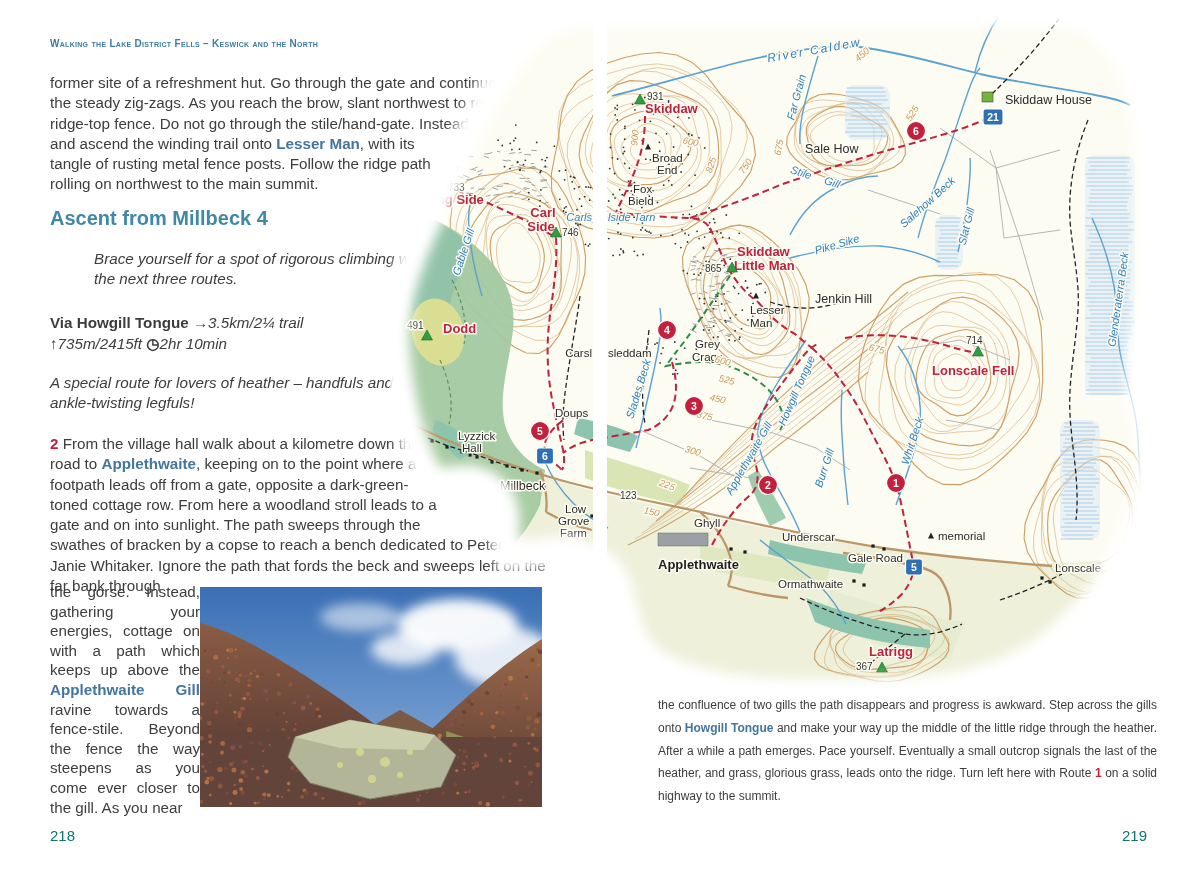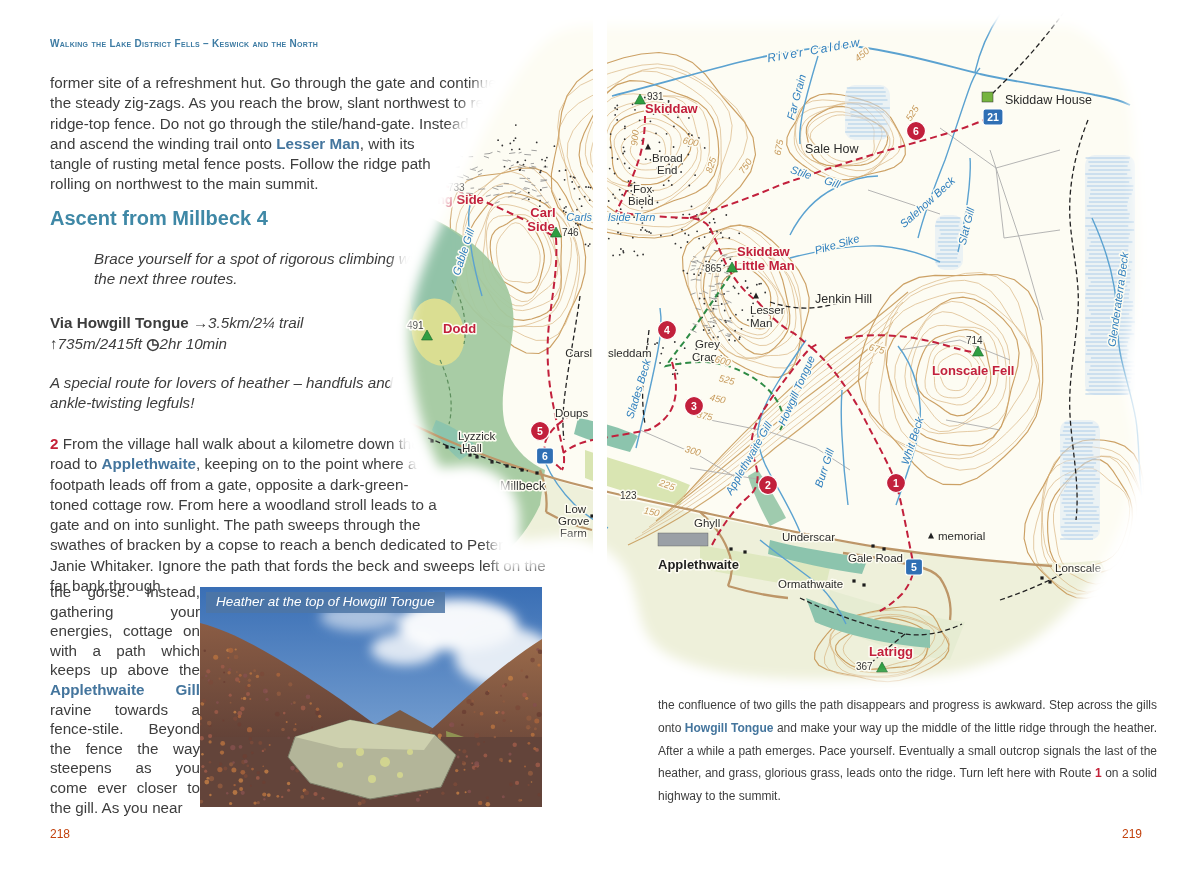--- a/index.html
+++ b/index.html
@@ -14,21 +14,21 @@
           letter-spacing:.3px;color:var(--header-blue);}
   .body-txt{font-size:15.2px;line-height:20.3px;}
   #para1{left:50px;top:73px;width:492px;}
   #heading{left:50px;top:207px;font-size:20px;font-weight:bold;color:var(--heading-blue);}
   #italic1{left:50px;top:249px;width:345px;font-style:italic;margin-left:44px;}
   #stats{left:50px;top:312px;width:348px;line-height:21px;}
   #italic2{left:50px;top:373px;width:360px;font-style:italic;}
   #para2{left:50px;top:434px;width:500px;}
   #para2b{left:50px;top:582px;width:150px;line-height:19.6px;text-align:justify;}
   #closing{left:658px;top:694px;width:499px;line-height:22.8px;font-size:12px;text-align:justify;}
-  .pagenum{font-size:12px;color:#c2410c;}
+  .pagenum{font-size:15px;color:#0f766e;}
   #pn-left{left:50px;top:827px;} #pn-right{left:1122px;top:827px;}
   .seg-link{color:var(--link);font-weight:bold;}
   .seg-rednum{color:var(--red);font-weight:bold;}
   .seg-bold{font-weight:bold;}
   .seg-italic{font-style:italic;}
   .seg-sym{font-weight:bold;}
   .seg-spacer{float:right;}
   #map{left:390px;top:10px;}
   #photo{left:200px;top:587px;width:342px;height:220px;}
   #photo svg{display:block;}
@@ -391,21 +391,20 @@
     <path d="M95,150 L150,133 L235,148 L224,163 L140,161 Z" fill="#cdd0ae"></path>
     <g fill="#d9dc8e" opacity=".8">
       <circle cx="160" cy="165" r="4"></circle>
         <circle cx="185" cy="175" r="5"></circle>
         <circle cx="210" cy="165" r="3"></circle>
       <circle cx="140" cy="178" r="3"></circle>
         <circle cx="172" cy="192" r="4"></circle>
         <circle cx="200" cy="188" r="3"></circle>
     </g>
   </svg>
-  <div id="caption">Heather at the top of Howgill Tongue</div>
 </div>
 
 <svg class="abs" id="map" width="770" height="684" viewBox="390 10 770 684">
   <defs>
     <clipPath id="blob-clip">
         <path id="blob-path2" d="M604,12 L1072,12 C1108,26 1130,52 1140,88 C1150,124 1148,160 1150,200 C1153,250 1152,300 1142,348 C1136,378 1142,400 1148,430 C1152,470 1144,510 1128,545 C1112,580 1088,612 1058,638 C1028,664 990,680 948,687 C900,693 850,694 800,693 C750,692 705,686 672,672 C648,662 634,646 628,625 C622,605 620,585 610,572 C596,555 572,548 548,552 L508,556 C502,540 508,524 504,508 C500,492 488,482 470,479 L432,482 C420,462 412,440 406,416 C400,390 396,364 395,338 C395,310 402,284 412,258 C422,230 436,204 448,178 C460,150 472,122 488,96 C500,74 514,52 532,34 C546,20 566,13 586,12 Z"></path>
       </clipPath>
     <filter id="soften" x="-20%" y="-20%" width="140%" height="140%">
         <feGaussianBlur stdDeviation="6"></feGaussianBlur>
       </filter>

